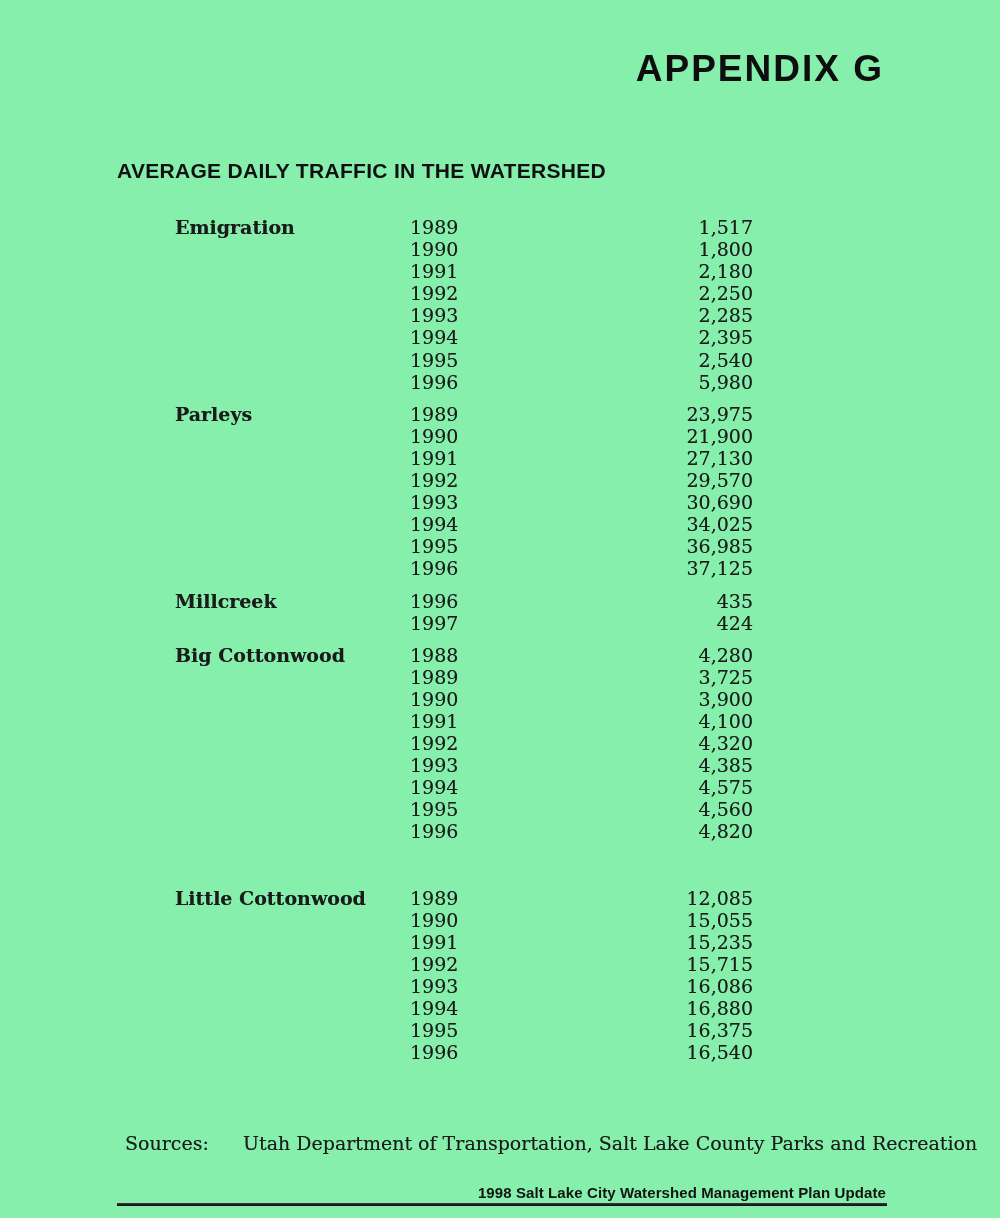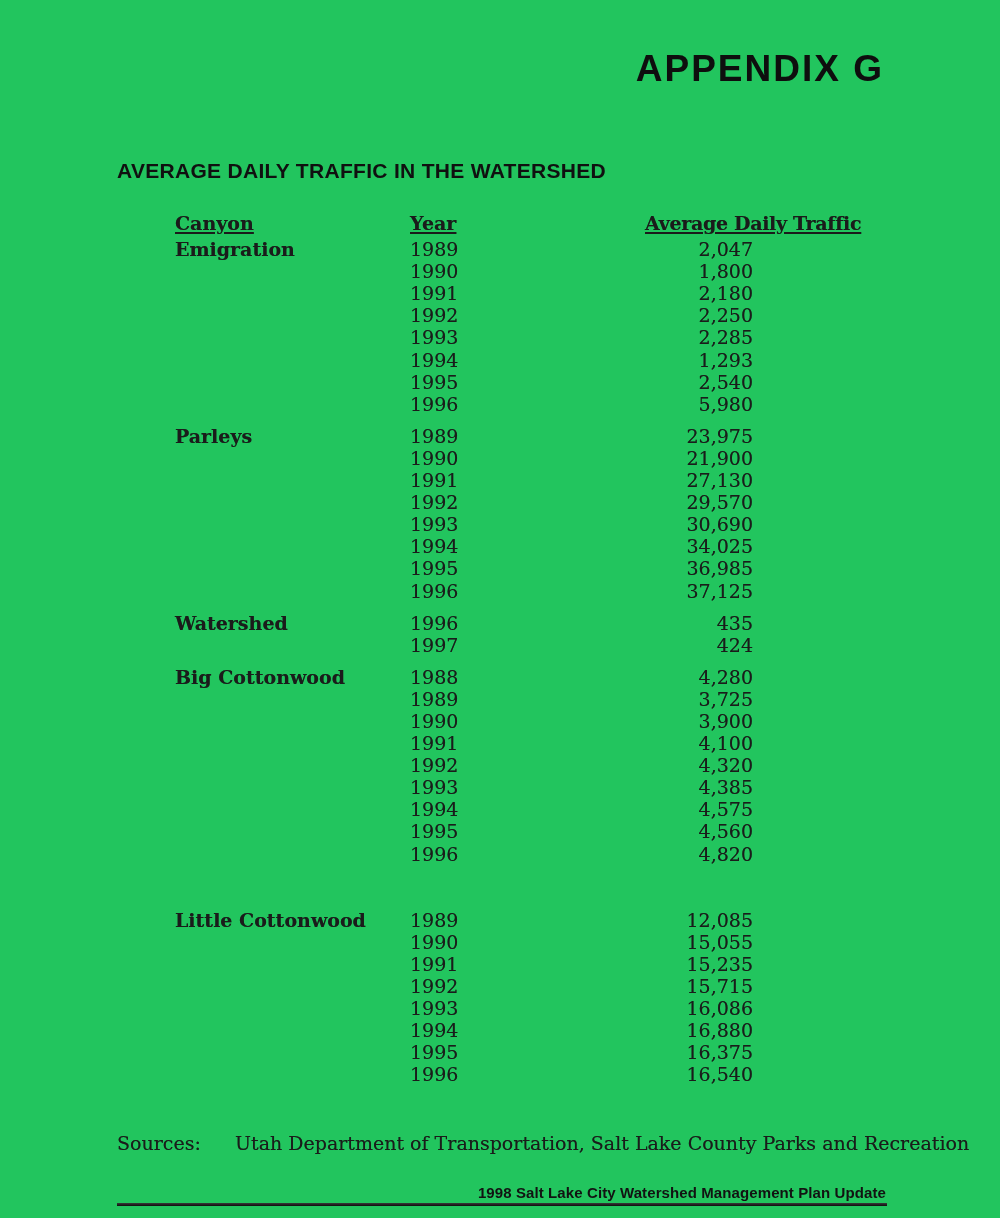--- a/index.html
+++ b/index.html
@@ -1,20 +1,20 @@
 <!DOCTYPE html>
 <html><head>
 <meta charset="utf-8">
 <style>
   * { margin:0; padding:0; box-sizing:border-box; }
   html,body { background:#ffffff; }
   .page {
     position:relative;
     width:1000px; height:1218px;
-    background:#22c55e;
+    background:#86efac;
     color:#1c1c1c;
     overflow:hidden;
   }
   
   .appendix-title {
     position:absolute; top:48px; right:116px;
     font-family:"Liberation Sans", sans-serif;
     font-weight:bold; font-size:37px;
     letter-spacing:2px;
     color:#0e0e0e;
@@ -57,21 +57,21 @@
   .tsection:nth-child(5) { margin-top:44px; }
   
   .sources {
     position:absolute; top:1132px; left:117px;
     font-family:"DejaVu Serif", serif;
     font-size:19px; color:#1b1b1b;
     text-shadow:0 0 0.4px rgba(0,0,0,0.45);
     white-space:nowrap;
   }
   .sources .src-label {
-    display:inline-block; width:118px;
+    display:inline-block; width:118px;margin-left:8px;
   }
   
   .footer-text {
     position:absolute; top:1184px; right:114px;
     font-family:"Liberation Sans", sans-serif;
     font-weight:bold; font-size:15px;
     letter-spacing:0.1px;
     color:#121212;
     white-space:nowrap;
     margin-left:32px;
@@ -85,31 +85,26 @@
 </head>
 <body>
 
 <div class="page">
 
   <div class="appendix-title">APPENDIX G</div>
 
   <div class="doc-title">AVERAGE DAILY TRAFFIC IN THE WATERSHED</div>
 
   <div class="traffic-table">
-    <div class="thead-row">
-      <span class="th canyon-h">Canyon</span>
-      <span class="th year-h">Year</span>
-      <span class="th traffic-h">Average Daily Traffic</span>
-    </div>
     <div id="table-body">
         <div class="tsection">
           <div class="trow">
     <span class="cell canyon">Emigration</span>
     <span class="cell year">1989</span>
-    <span class="cell traffic">2,047</span>
+    <span class="cell traffic">1,517</span>
   </div>
           <div class="trow">
     <span class="cell canyon"></span>
     <span class="cell year">1990</span>
     <span class="cell traffic">1,800</span>
   </div>
           <div class="trow">
     <span class="cell canyon"></span>
     <span class="cell year">1991</span>
     <span class="cell traffic">2,180</span>
@@ -120,21 +115,21 @@
     <span class="cell traffic">2,250</span>
   </div>
           <div class="trow">
     <span class="cell canyon"></span>
     <span class="cell year">1993</span>
     <span class="cell traffic">2,285</span>
   </div>
           <div class="trow">
     <span class="cell canyon"></span>
     <span class="cell year">1994</span>
-    <span class="cell traffic">1,293</span>
+    <span class="cell traffic">2,395</span>
   </div>
           <div class="trow">
     <span class="cell canyon"></span>
     <span class="cell year">1995</span>
     <span class="cell traffic">2,540</span>
   </div>
           <div class="trow">
     <span class="cell canyon"></span>
     <span class="cell year">1996</span>
     <span class="cell traffic">5,980</span>
@@ -177,21 +172,21 @@
     <span class="cell traffic">36,985</span>
   </div>
           <div class="trow">
     <span class="cell canyon"></span>
     <span class="cell year">1996</span>
     <span class="cell traffic">37,125</span>
   </div>
         </div>
         <div class="tsection">
           <div class="trow">
-    <span class="cell canyon">Watershed</span>
+    <span class="cell canyon">Millcreek</span>
     <span class="cell year">1996</span>
     <span class="cell traffic">435</span>
   </div>
           <div class="trow">
     <span class="cell canyon"></span>
     <span class="cell year">1997</span>
     <span class="cell traffic">424</span>
   </div>
         </div>
         <div class="tsection">

